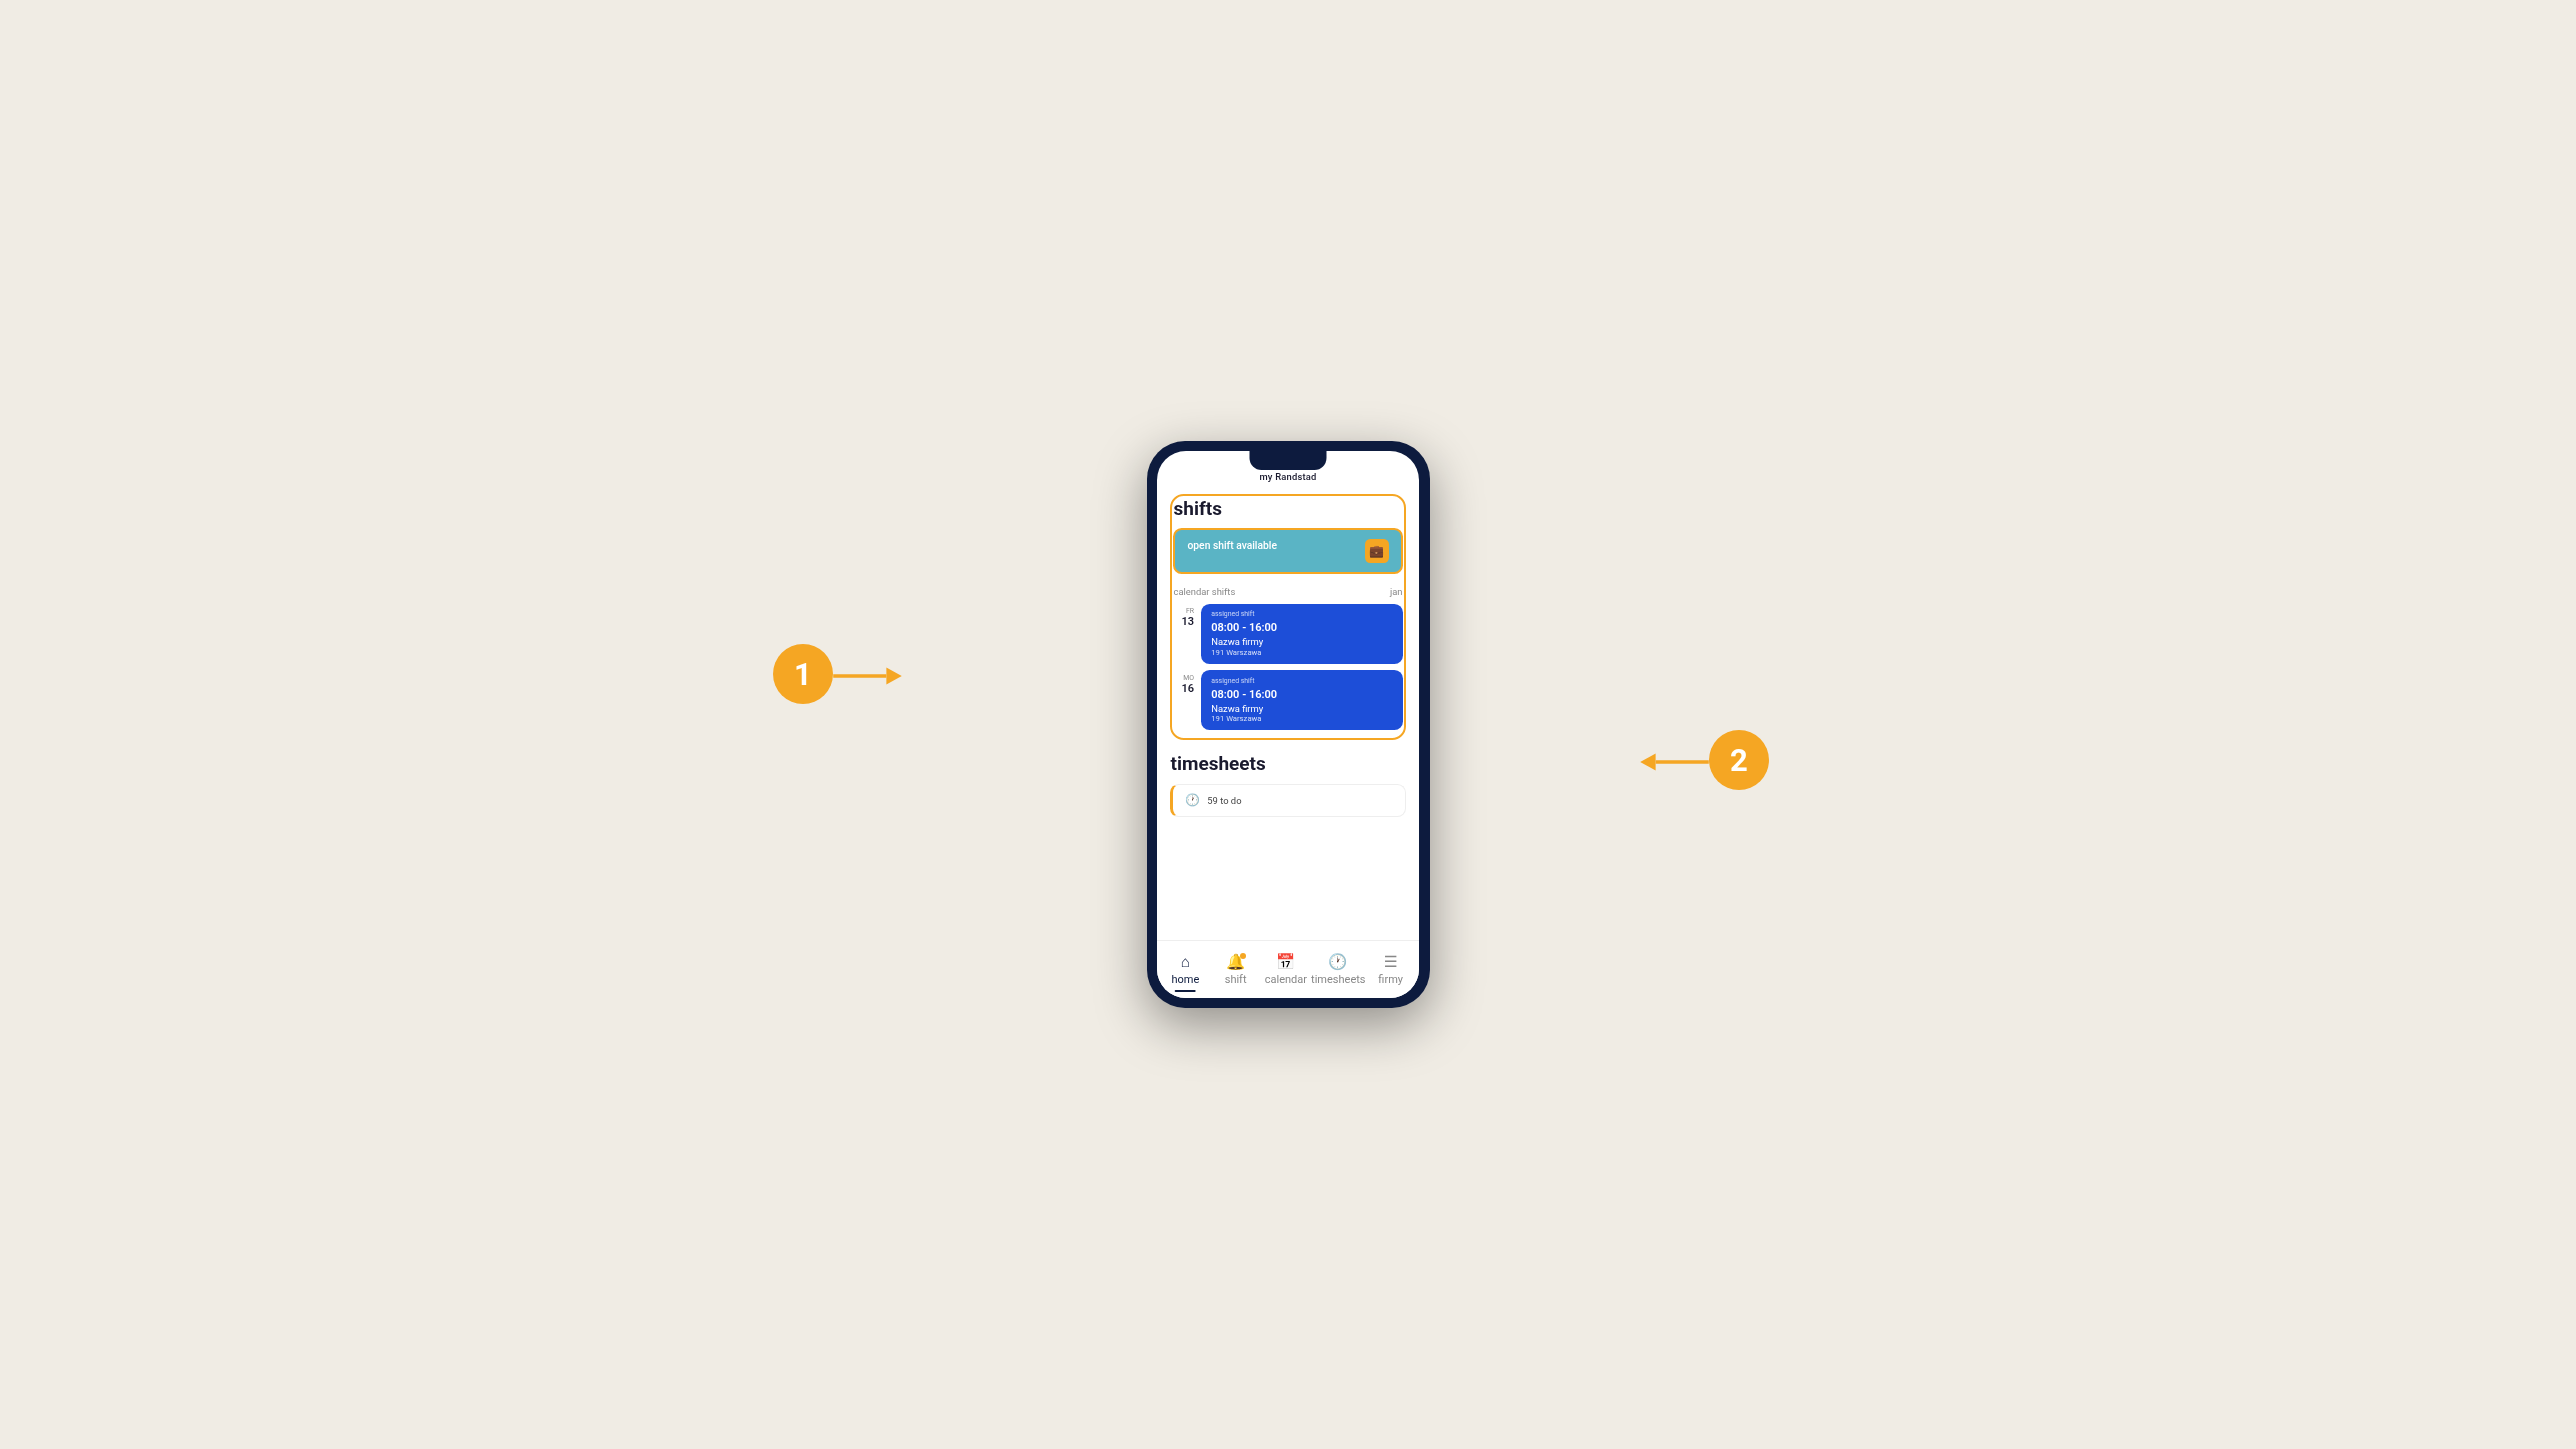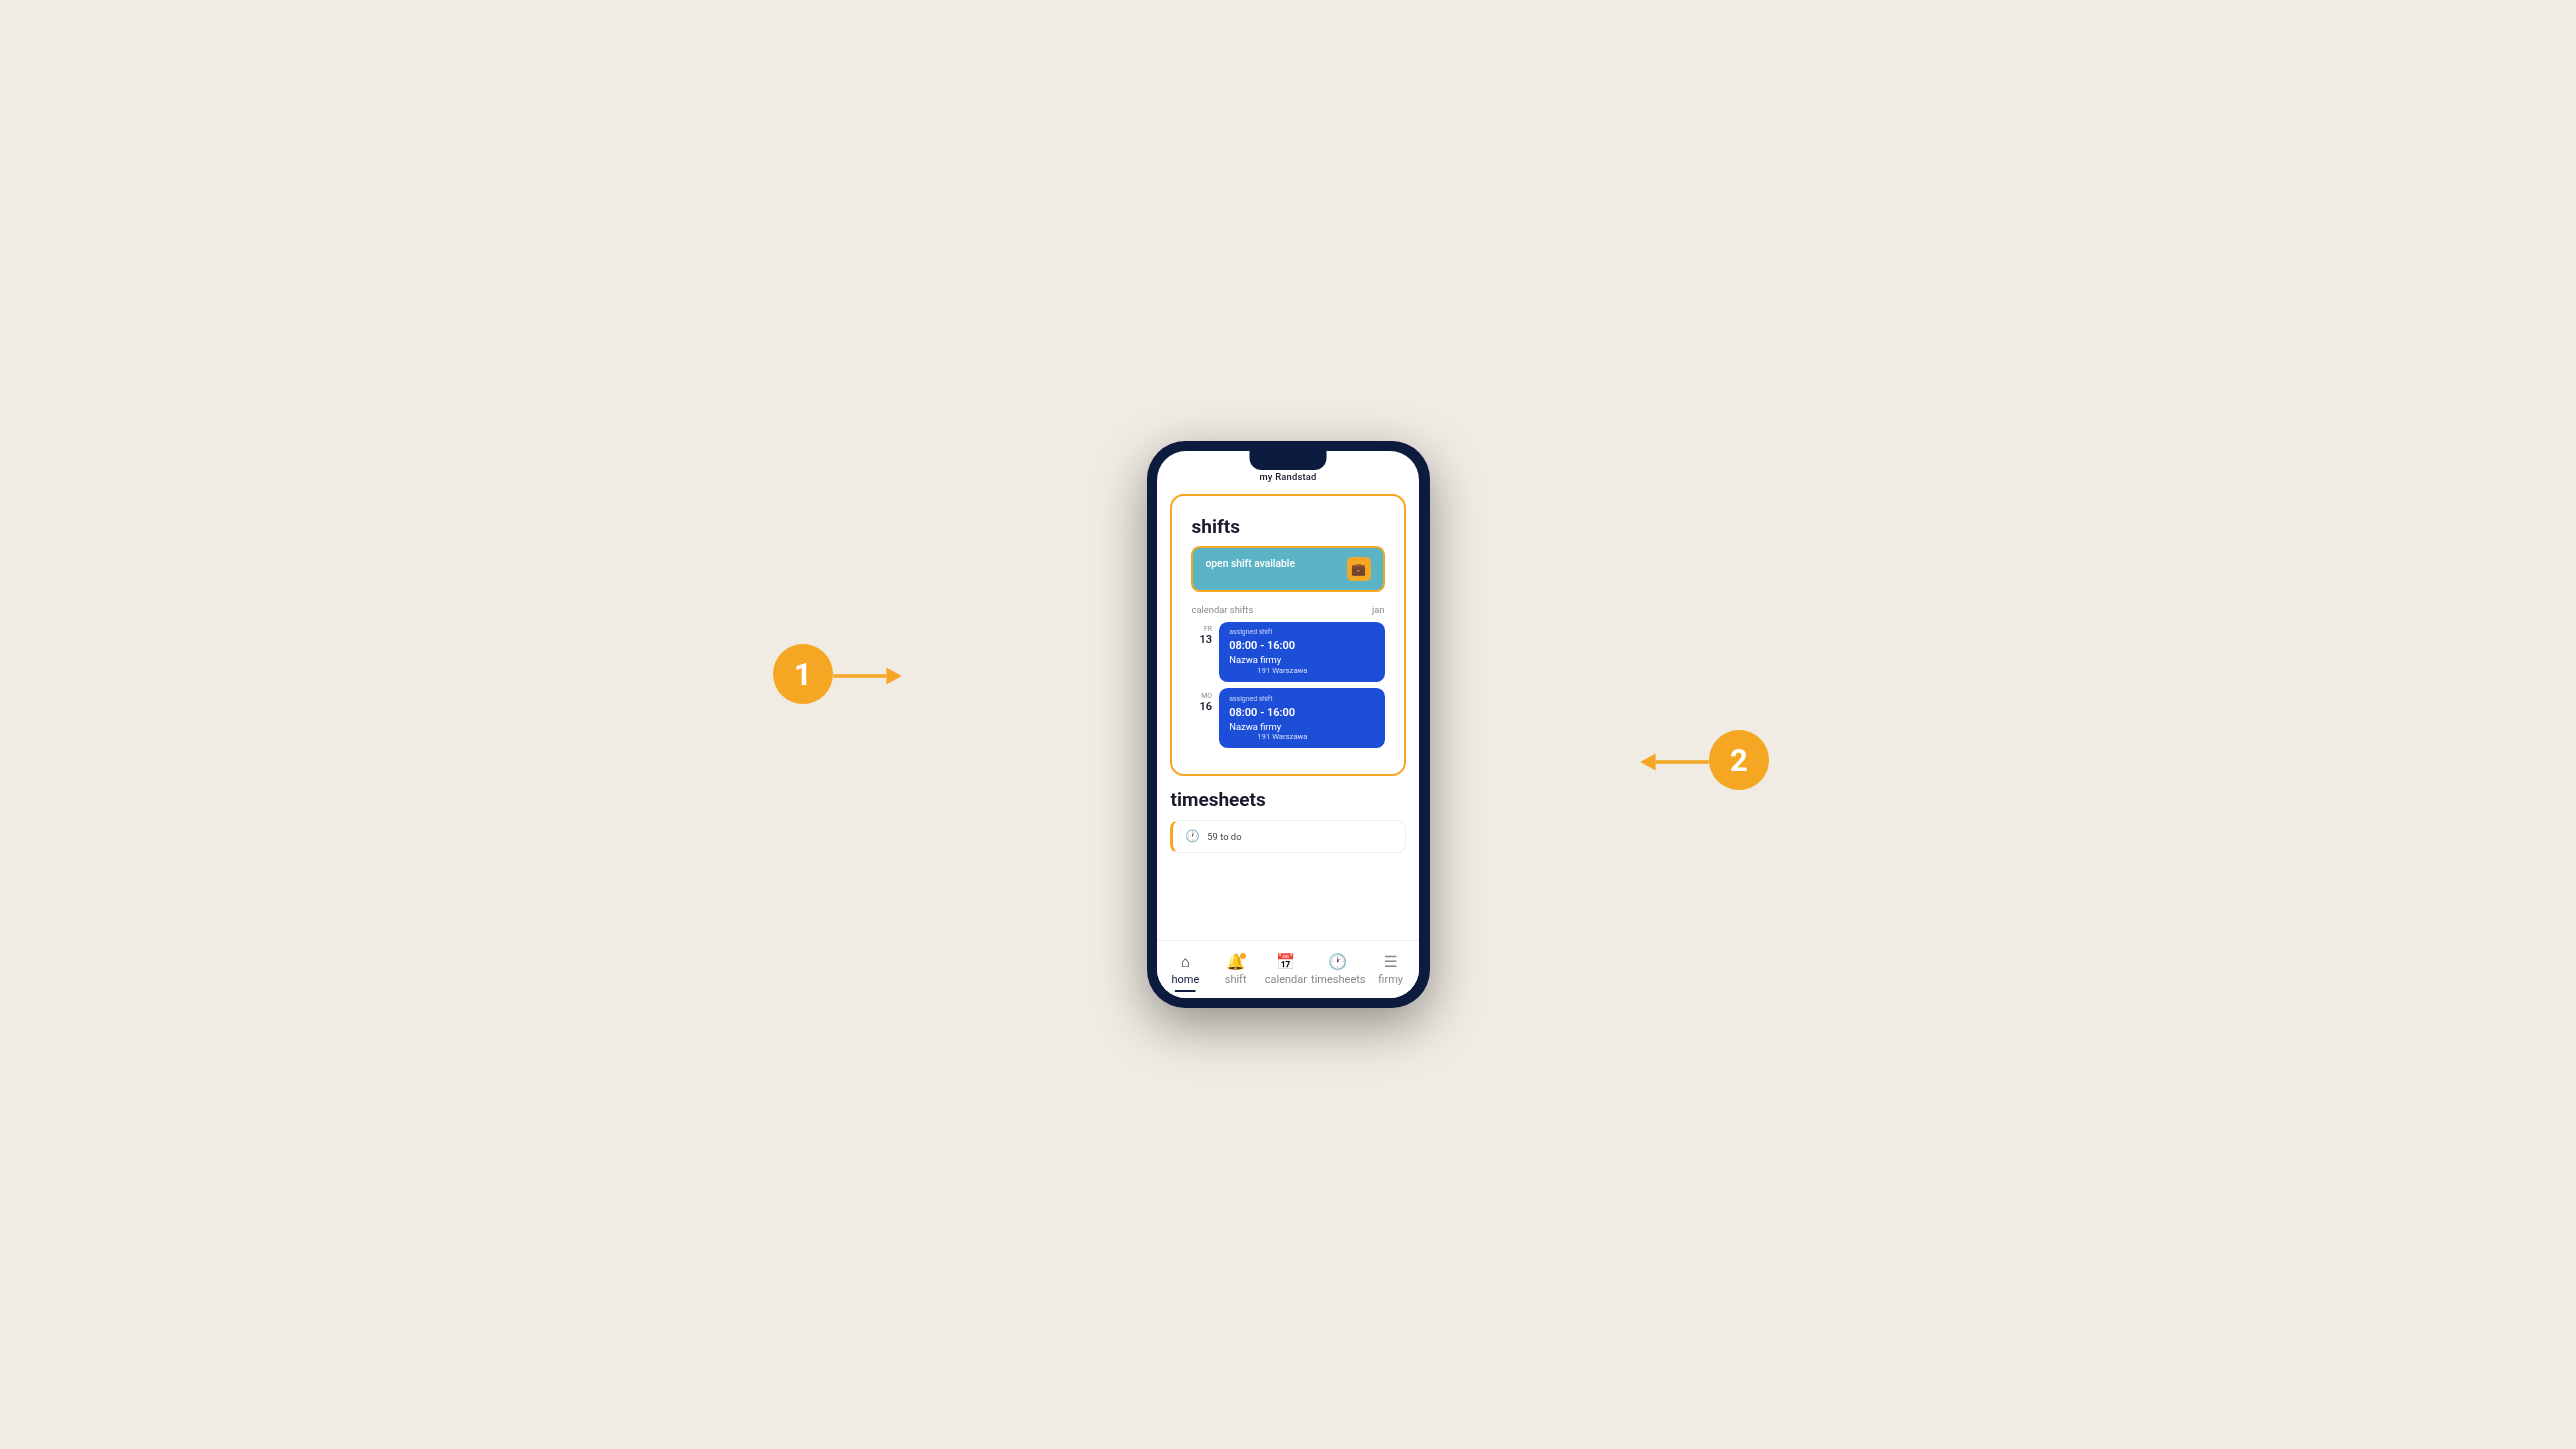--- a/index.html
+++ b/index.html
@@ -189,28 +189,27 @@
 
     .shift-company {
       font-size: 9.4px;
       color: #ffffff;
       margin-bottom: 0.9px;
     }
 
     .shift-address {
       font-size: 7.7px;
       color: rgba(255,255,255,0.8);
-      margin-left: 28px;
     }
 
     
     .shifts-highlight {
       border: 2.6px solid #f5a623;
       border-radius: 13.7px;
-      padding: 19px;
+      padding: 1px;
       margin-bottom: 12px;
     }
 
     
     .timesheets-section {
       padding: 0 0 8.6px 0;
     }
 
     .timesheets-row {
       background: #ffffff;

